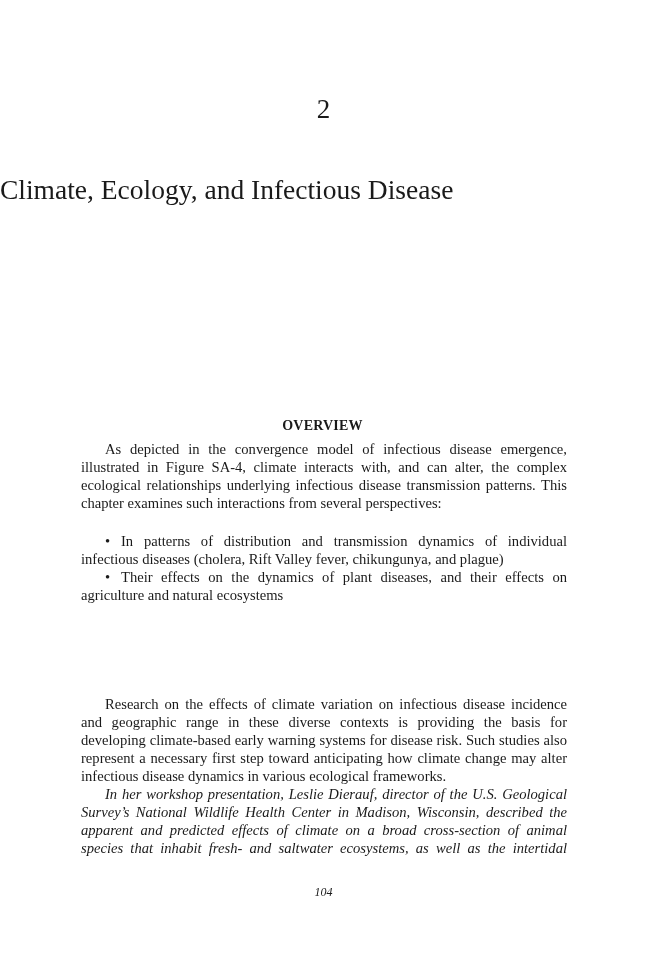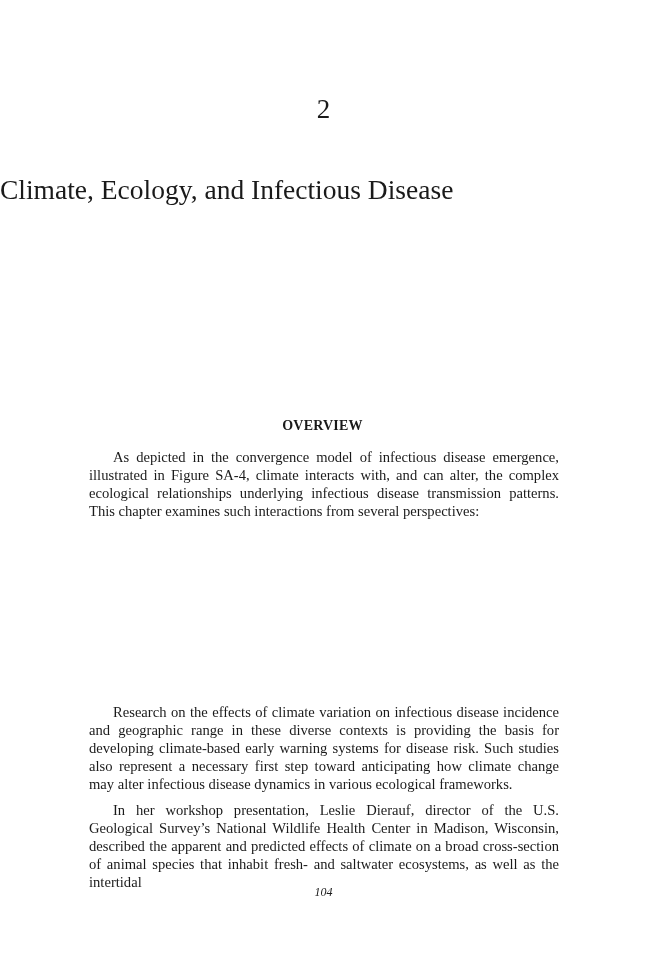--- a/index.html
+++ b/index.html
@@ -5,21 +5,21 @@
   html, body { margin: 0; padding: 0; background: #ffffff; }
   body { width: 647px; height: 970px; position: relative; overflow: hidden;
          font-family: "Liberation Serif", "DejaVu Serif", serif; color: #1a1a1a; }
   .chapter-num { position: absolute; top: 93px; left: 0; width: 647px; text-align: center;
                  font-size: 27px; line-height: 32px; }
   .chapter-title { position: absolute; top: 172px; left: 0; width: 647px; text-align: left;
                    font-size: 27.5px; line-height: 36px; }
   .overview { position: absolute; top: 417px; left: 0; width: 645px; text-align: center;
               font-size: 14px; font-weight: bold; line-height: 18px; letter-spacing: 0.2px; }
   .body-text { position: absolute; left: 81px; width: 486px; font-size: 14.6px; line-height: 18px; }
-  .body-text p { margin: 8px; text-align: justify; text-indent: 24px; }
+  .body-text p { margin: 0; text-align: justify; text-indent: 24px; }
   .p1 { top: 440px; }
   .bullets { top: 532px; }
   .bullets p { text-indent: 24px; }
   .p2 { top: 695px; }
   .page-num { position: absolute; top: 883px; left: 0; width: 647px; text-align: center;
               font-size: 12px; font-style: italic; line-height: 18px; }
   .bullet-glyph { display: inline-block; width: 16px; text-indent: 0; }
 </style>
 </head>
 <body>
@@ -28,21 +28,23 @@
   <div class="chapter-num">2</div>
   <div class="chapter-title">Climate, Ecology, and Infectious Disease</div>
 
   <div class="overview">OVERVIEW</div>
 
   <div class="body-text p1">
     <p>As depicted in the convergence model of infectious disease emergence, illustrated in Figure SA-4, climate interacts with, and can alter, the complex ecological relationships underlying infectious disease transmission patterns. This chapter examines such interactions from several perspectives:</p>
   </div>
 
   <div class="body-text bullets">
+    <p><span class="bullet-glyph">•</span><span>In patterns of distribution and transmission dynamics of individual infectious diseases (cholera, Rift Valley fever, chikungunya, and plague)</span></p>
+    <p><span class="bullet-glyph">•</span><span>Their effects on the dynamics of plant diseases, and their effects on agriculture and natural ecosystems</span></p>
   </div>
 
   <div class="body-text p2">
     <p>Research on the effects of climate variation on infectious disease incidence and geographic range in these diverse contexts is providing the basis for developing climate-based early warning systems for disease risk. Such studies also represent a necessary first step toward anticipating how climate change may alter infectious disease dynamics in various ecological frameworks.</p>
-    <p style="text-align-last: justify;">In her workshop presentation, Leslie Dierauf, director of the U.S. Geological Survey’s National Wildlife Health Center in Madison, Wisconsin, described the apparent and predicted effects of climate on a broad cross-section of animal species that inhabit fresh- and saltwater ecosystems, as well as the intertidal</p>
+    <p style="text-align-last: justify; font-style: italic;">In her workshop presentation, Leslie Dierauf, director of the U.S. Geological Survey’s National Wildlife Health Center in Madison, Wisconsin, described the apparent and predicted effects of climate on a broad cross-section of animal species that inhabit fresh- and saltwater ecosystems, as well as the intertidal</p>
   </div>
 
   <div class="page-num">104</div>
 </div>
 
 </body></html>

